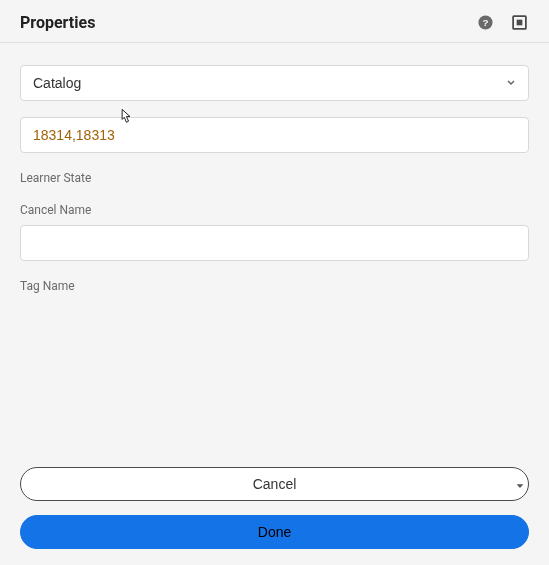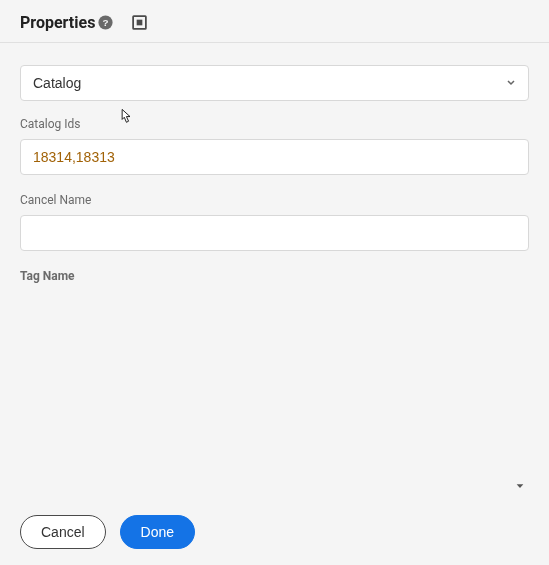--- a/index.html
+++ b/index.html
@@ -18,21 +18,21 @@
     .panel {
       width: 100%;
       height: 100%;
       background: #f5f5f5;
       display: flex;
       flex-direction: column;
     }
     .header {
       display: flex;
       align-items: center;
-      justify-content: flex-start;
+      justify-content: space-between;
       padding: 12px 20px 10px 20px;
       border-bottom: 1px solid #e0e0e0;
     }
     .header-title {
       font-size: 16px;
       font-weight: 700;
       color: #222;
     }
     .header-actions {
       display: flex;
@@ -104,43 +104,45 @@
     }
     .top-select {
       margin-bottom: 16px;
     }
     .top-select .form-select {
       font-size: 14px;
       color: #333;
     }
     .footer {
       display: flex;
+      justify-content: flex-end;
       gap: 14px;
       padding: 14px 20px 16px 20px;
+      flex-direction: column;
     }
     .btn {
       height: 34px;
       padding: 0 20px;
       font-size: 14px;
       border-radius: 17px;
       cursor: pointer;
       display: flex;
       align-items: center;
       justify-content: center;
       font-weight: 500;
     }
     .btn-cancel {
       background: #fff;
       border: 1.5px solid #4a4a4a;
       color: #333;
     }
     .btn-done {
       background: #1473e6;
       border: 1.5px solid #1473e6;
-      color: #ffffff;
+      color: #000000;
     }
     .cursor-pointer {
       position: absolute;
       left: 116px;
       top: 108px;
       pointer-events: none;
       z-index: 10;
     }
     .down-caret-outer {
       position: absolute;
@@ -181,36 +183,36 @@
         </select>
         <span class="chevron">
           <svg width="12" height="12" viewBox="0 0 24 24" fill="none" stroke="currentColor" stroke-width="3">
             <polyline points="6 9 12 15 18 9"></polyline>
           </svg>
         </span>
       </div>
     </div>
 
     <div class="form-group">
-      <label class="form-label">Catalog Ids</label>
       <input type="text" class="form-input" value="18314,18313" style="">
     </div>
 
     <div class="form-group">
     </div>
 
     <div class="form-group">
+      <label class="form-label">Learner State</label>
     </div>
 
     <div class="form-group">
       <label class="form-label">Cancel Name</label>
       <input type="text" class="form-input" value="" style="">
     </div>
 
-    <div class="form-group" style="margin-bottom:8px;font-weight:bold;">
+    <div class="form-group" style="margin-bottom:8px;">
       <label class="form-label">Tag Name</label>
     </div>
 
   </div>
 
   <span class="down-caret-outer">
     <svg width="10" height="10" viewBox="0 0 24 24" fill="currentColor">
       <polygon points="4,8 20,8 12,17"></polygon>
     </svg>
   </span>

